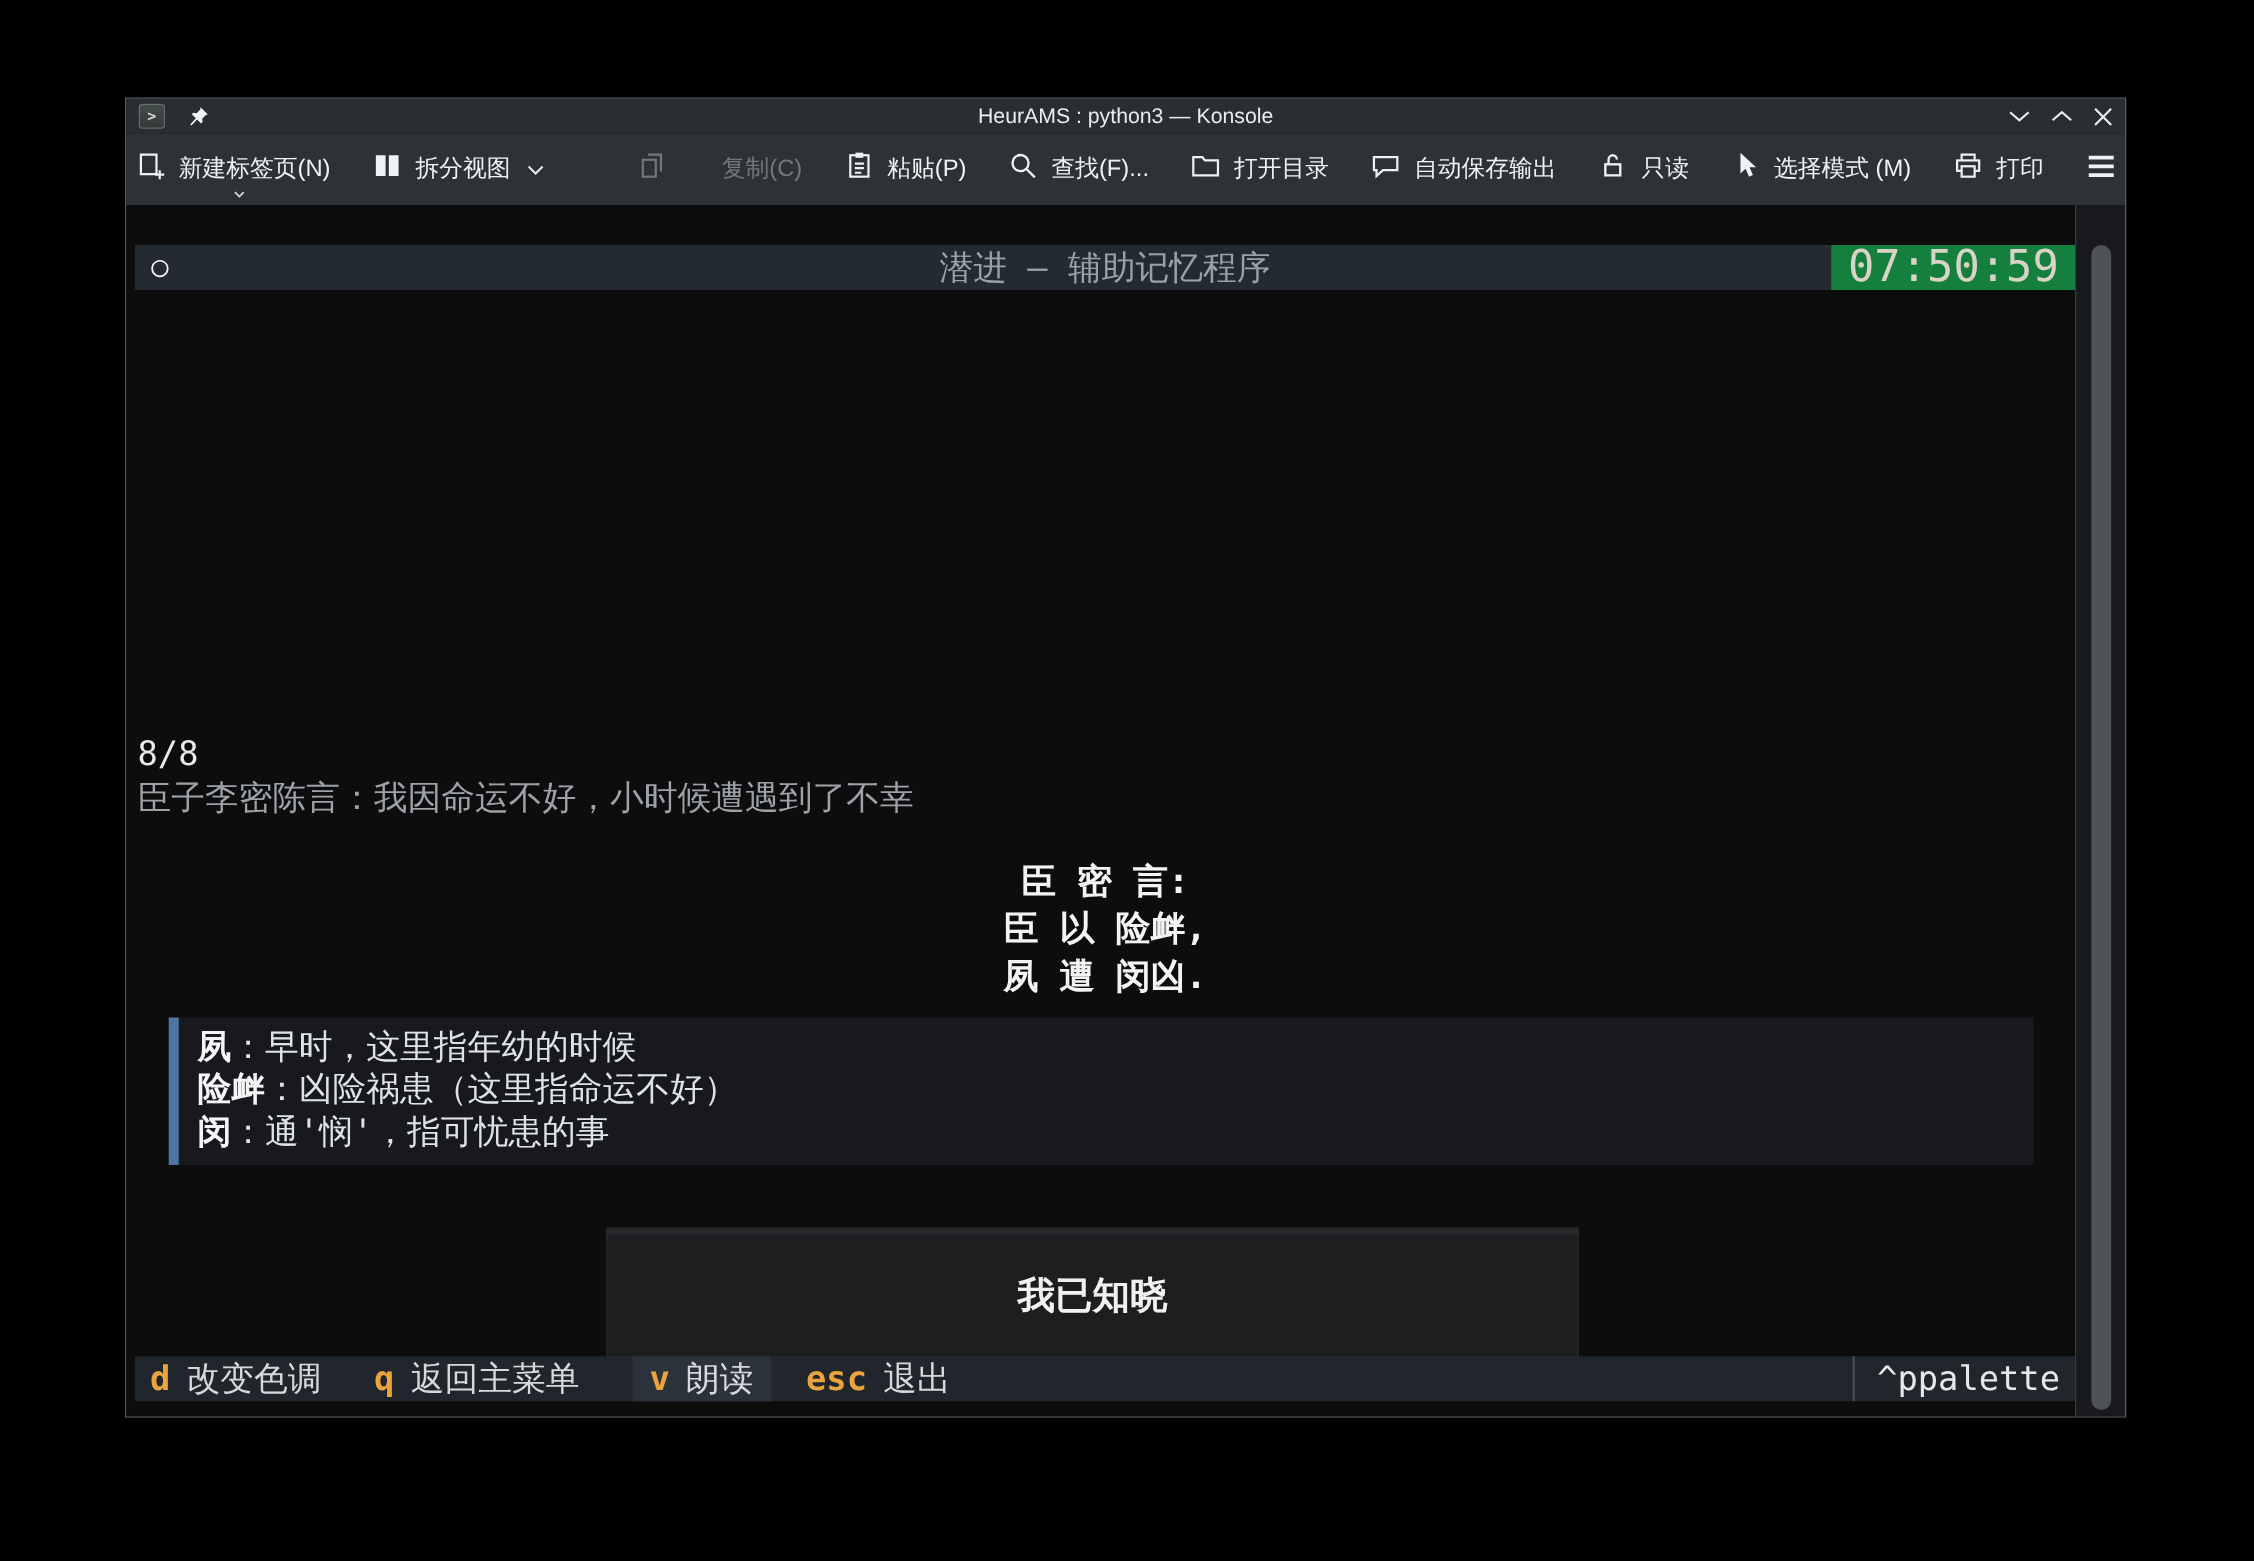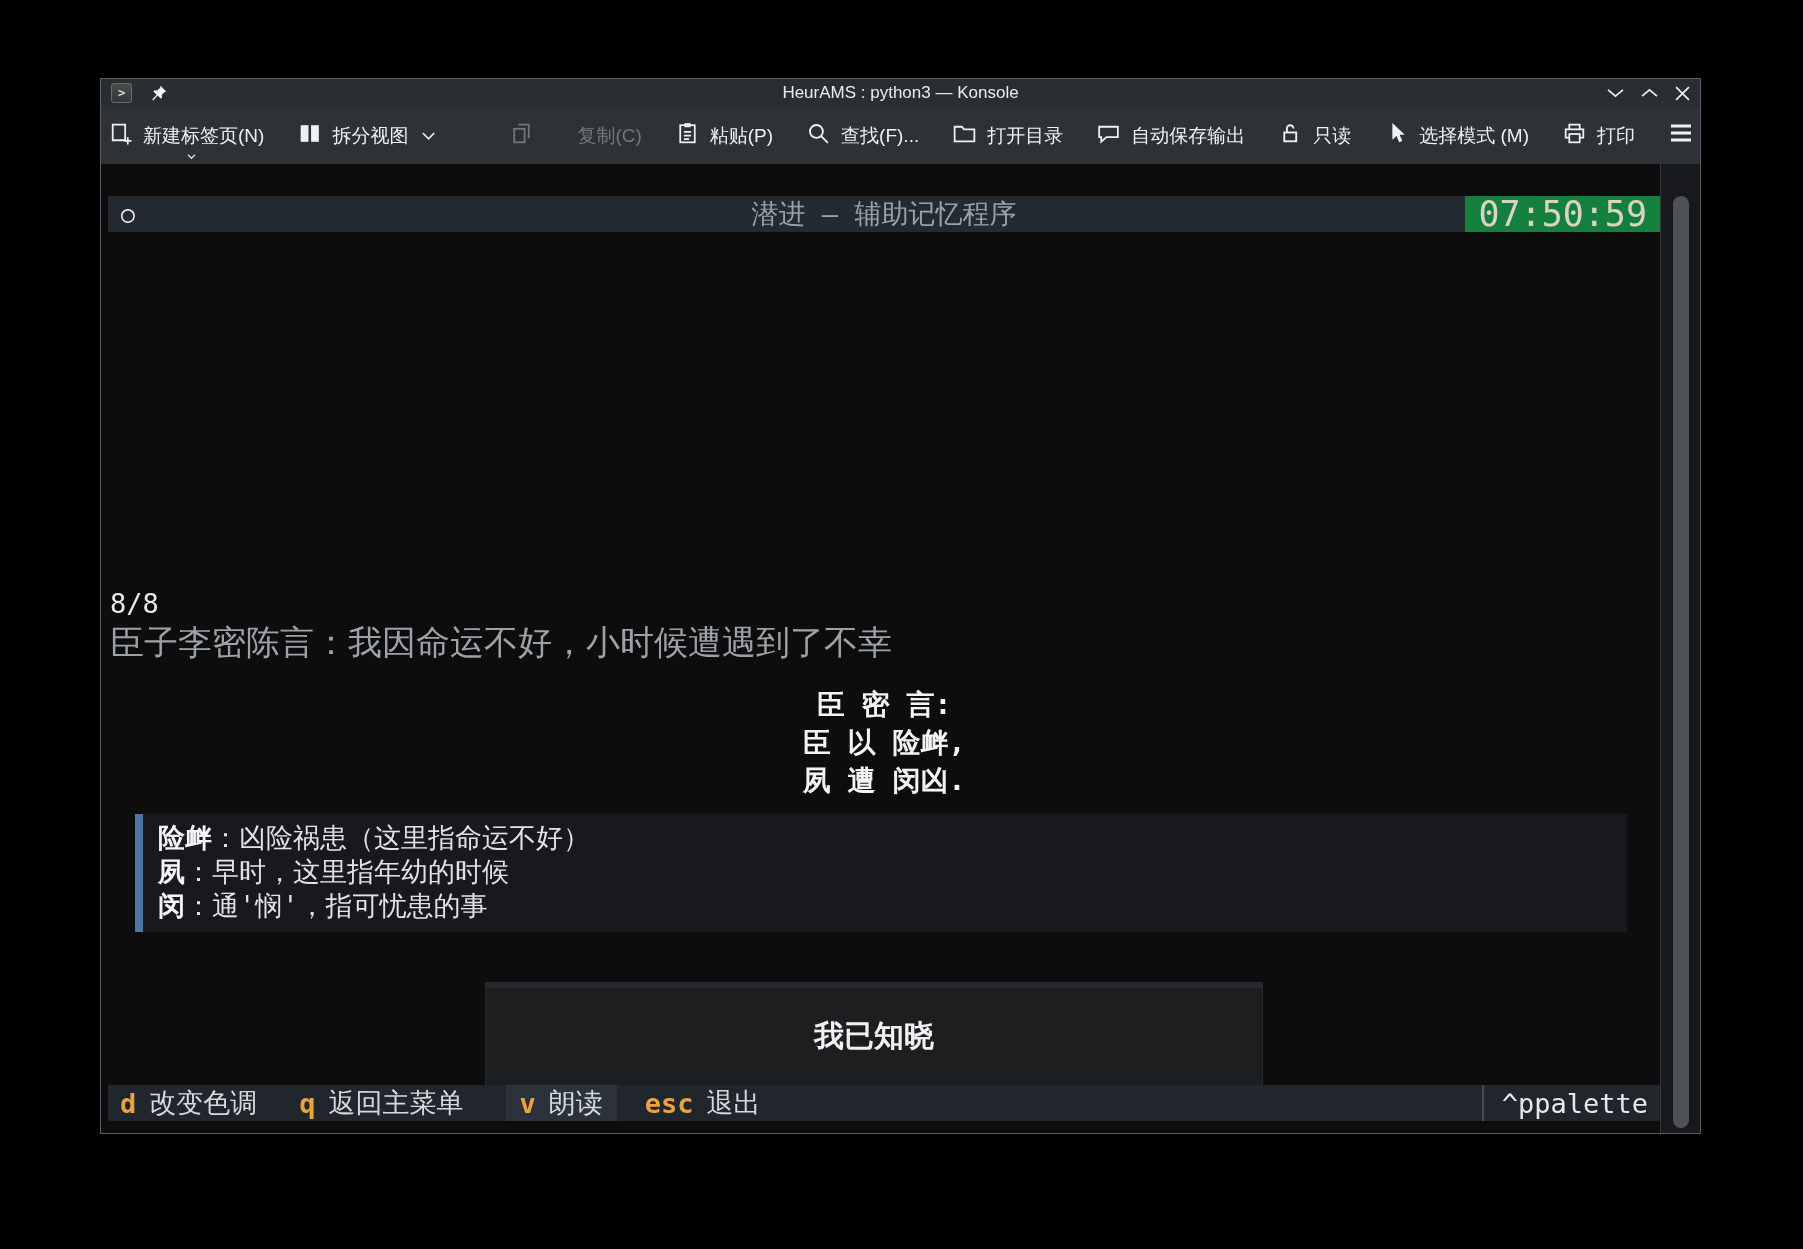--- a/index.html
+++ b/index.html
@@ -42,21 +42,21 @@
   .terminal{position:relative;flex:1;background:var(--terminal_bg);
     font-family:"DejaVu Sans Mono",monospace;color:#e6e8ea;}
   .term-content{position:absolute;left:7px;right:40px;top:0;bottom:0;}
   .app-header{position:absolute;left:0;right:0;top:32px;height:36px;background:var(--panel_bg);
     display:flex;align-items:center;}
   .spinner{margin-left:13px;font-size:23px;color:#f0f2f4;line-height:1;}
   .app-title{position:absolute;left:50%;transform:translateX(-50%);color:#99a1a8;font-size:27px;white-space:nowrap;}
   .clock{position:absolute;right:0;top:0;bottom:0;background:#15803d;color:var(--clock_text);
     font-size:35px;display:flex;align-items:center;padding:0 13px;}
   .progress{position:absolute;left:2px;top:424px;font-size:27px;color:#e9ebed;}
-  .prompt-line{position:absolute;left:2px;top:456px;font-size:34px;color:#9ca2a8;white-space:nowrap;}
+  .prompt-line{position:absolute;left:2px;top:456px;font-size:27px;color:#9ca2a8;white-space:nowrap;}
   .verse{position:absolute;left:0;right:0;top:522px;text-align:center;
     font-weight:bold;font-size:28px;line-height:38px;color:#f1f3f5;}
   .glossary{position:absolute;left:27px;top:650px;width:1492px;background:#17191d;
     border-left:8px solid var(--glossary_border_blue);padding:7px 10px 9px 15px;
     font-size:27px;line-height:34px;color:#e0e3e6;}
   .gloss-term{font-weight:bold;color:#f3f5f7;}
   .ack-btn{position:absolute;left:377px;top:818px;width:778px;height:104px;background:#1c1e20;
     border:1px solid #28292c;border-top:6px solid #27282b;display:flex;align-items:center;justify-content:center;
     font-weight:bold;font-size:30px;color:#eff1f3;font-family:"DejaVu Sans Mono",monospace;cursor:default;}
   
@@ -228,24 +228,24 @@
       <div class="prompt-line">臣子李密陈言：我因命运不好，小时候遭遇到了不幸</div>
 
       <div class="verse">
         <div>臣 密 言:</div>
         <div>臣 以 险衅,</div>
         <div>夙 遭 闵凶.</div>
       </div>
 
       <div class="glossary">
         <div class="gloss-line">
-          <span class="gloss-term">险衅</span><span>：凶险祸患（这里指命运不好）</span>
+          <span class="gloss-term">夙</span><span>：早时，这里指年幼的时候</span>
         </div>
         <div class="gloss-line">
-          <span class="gloss-term">夙</span><span>：早时，这里指年幼的时候</span>
+          <span class="gloss-term">险衅</span><span>：凶险祸患（这里指命运不好）</span>
         </div>
         <div class="gloss-line">
           <span class="gloss-term">闵</span><span>：通'悯'，指可忧患的事</span>
         </div>
       </div>
 
       <div class="ack-btn">我已知晓</div>
 
       <div class="statusbar">
         <span class="hint">

